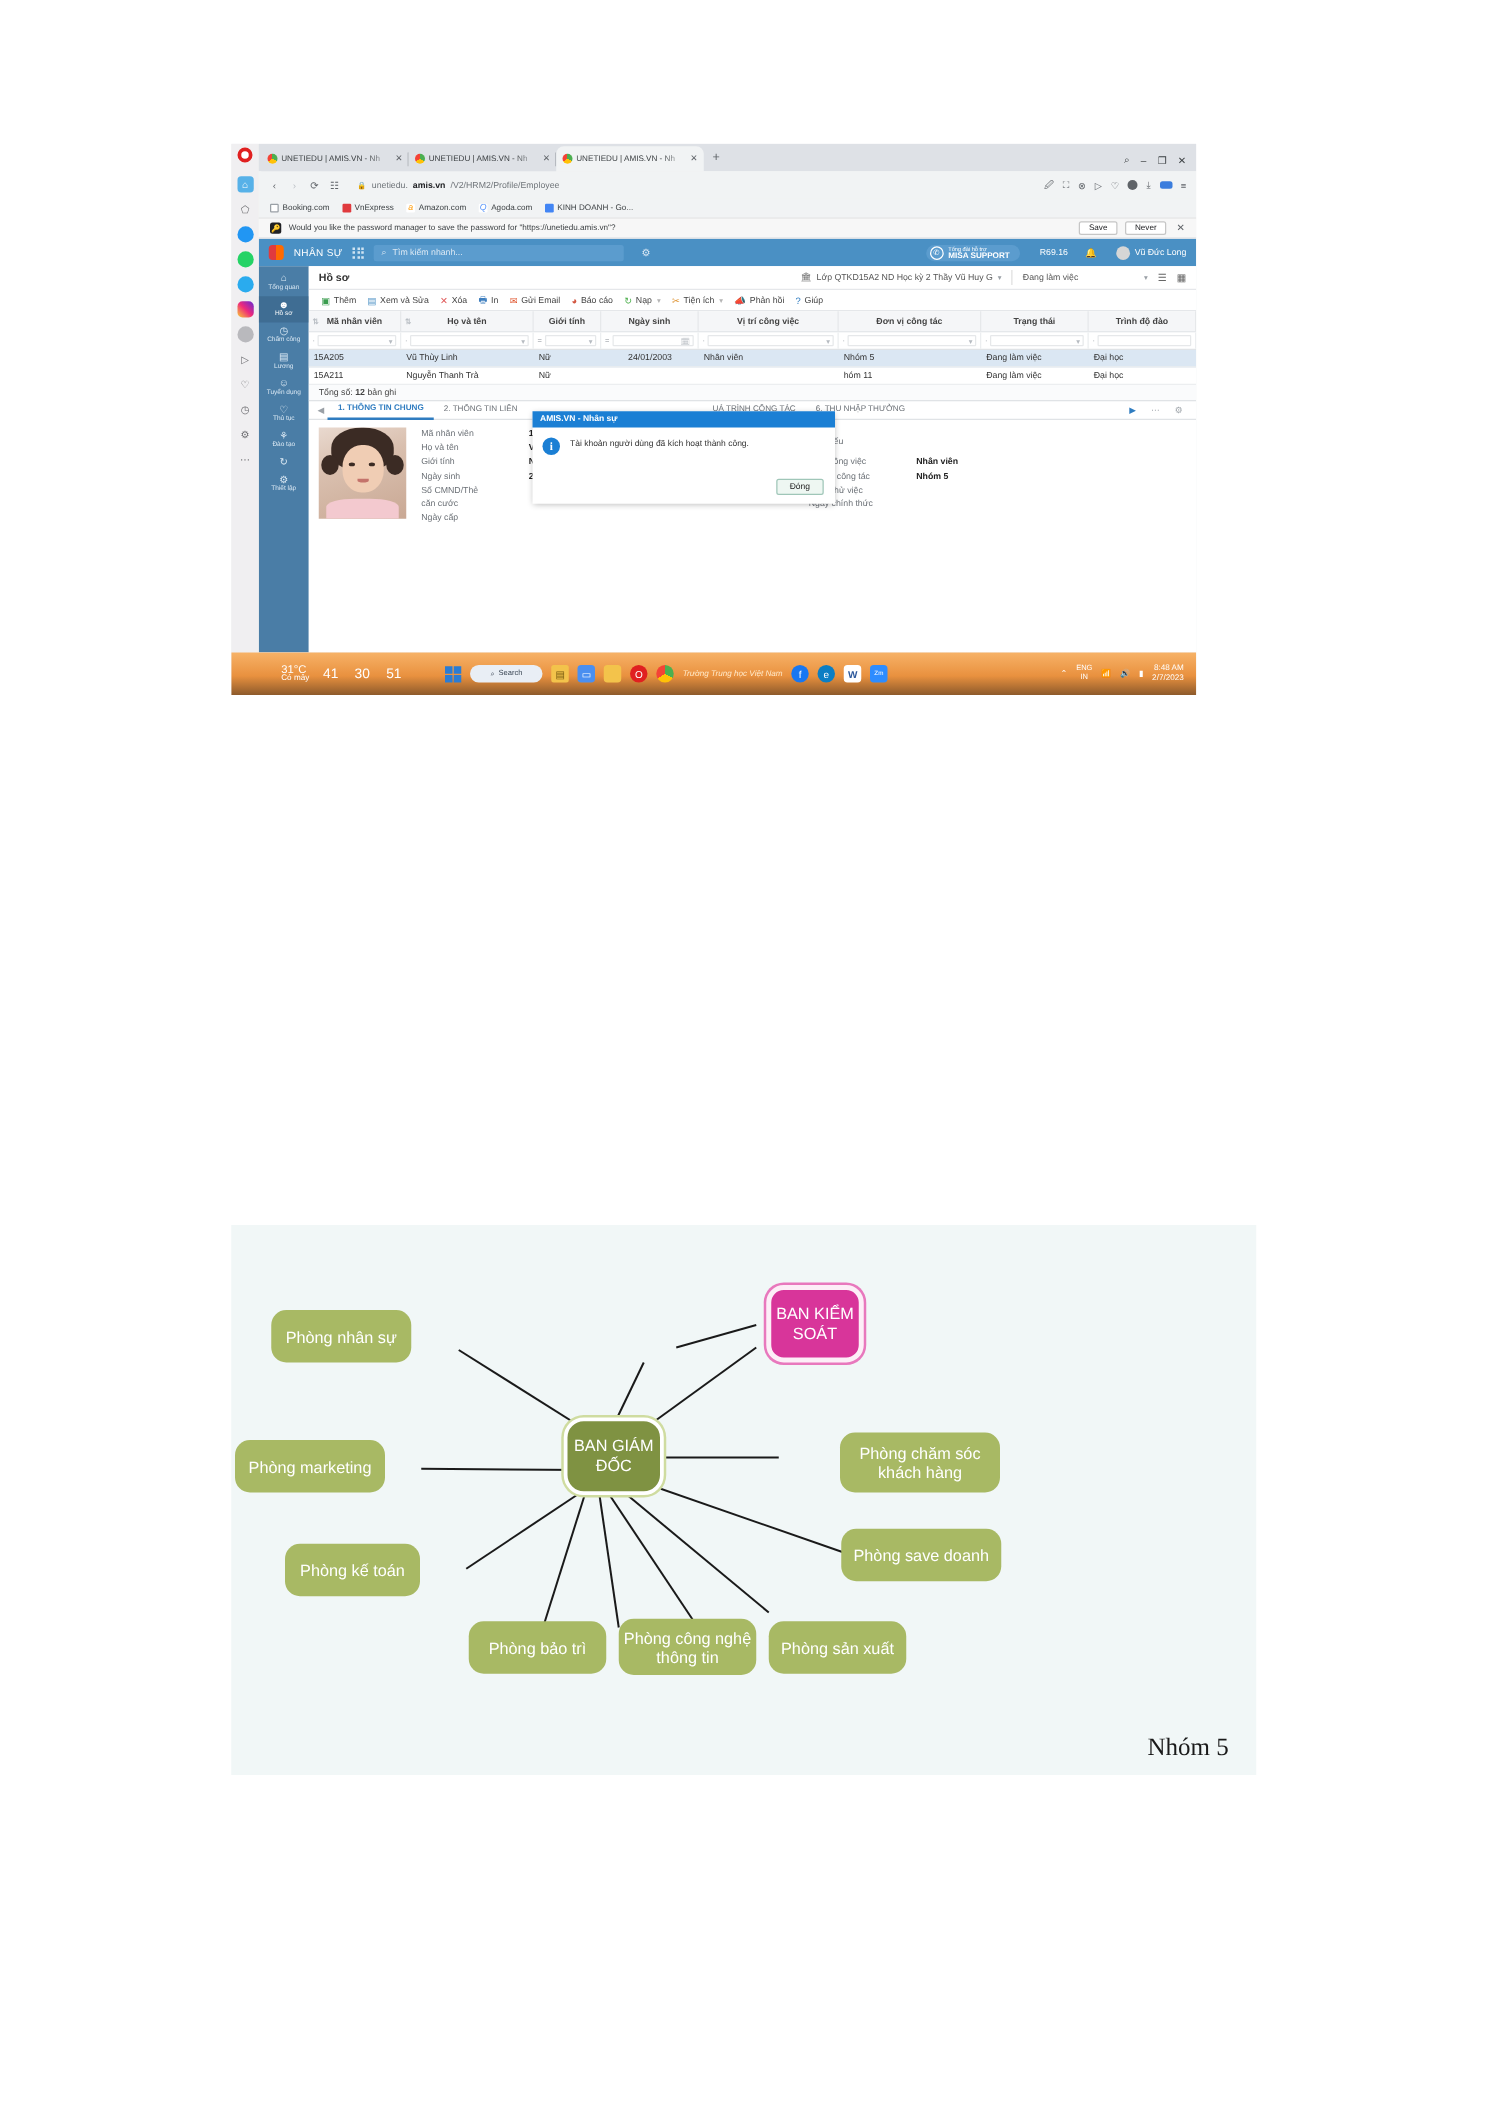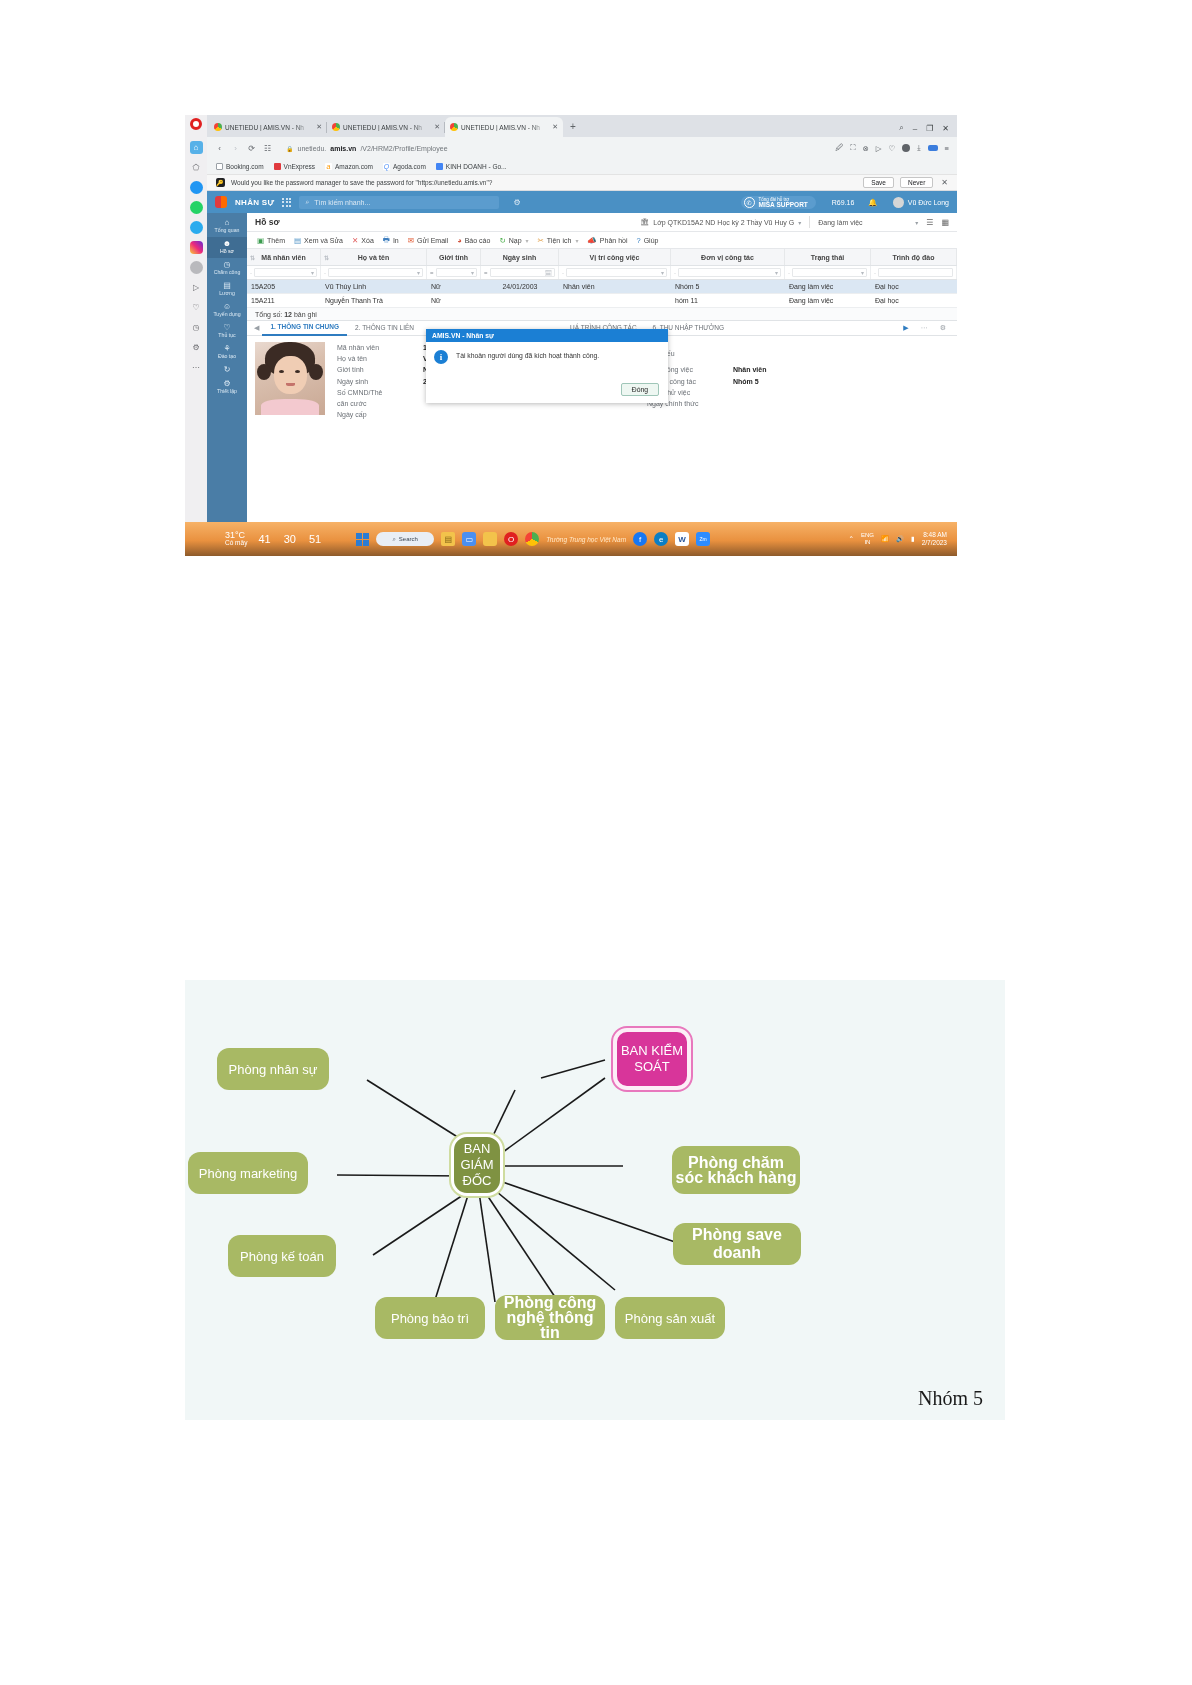--- a/index.html
+++ b/index.html
@@ -131,21 +131,21 @@
 
   
   .app { position:absolute; left:22px; top:76px; right:0; bottom:34px; background:#eef1f5; overflow:hidden; }
   .app-header {
     height:22px; background:#4a90c4;
     display:flex; align-items:center; gap:8px; padding:0 8px;
     color:#fff; font-size:8px;
   }
   .app-logo { width:12px; height:12px; border-radius:3px;
     background:conic-gradient(#ff6a00 0 50%, #e03a3e 0); }
-  .app-name { font-weight:bold; letter-spacing:.3px; font-size:8px; }
+  .app-name { font-weight:normal; letter-spacing:.3px; font-size:8px; }
   .grid-ic { display:grid; grid-template-columns:repeat(3,2px); gap:1.5px; }
   .grid-ic i { width:2px; height:2px; background:#cfe3f2; display:block; }
   .quick-search {
     width:200px; height:13px; background:#5b9cce; border-radius:2px;
     display:flex; align-items:center; gap:5px; padding:0 6px;
     color:#dce9f4; font-size:7px;
   }
   .gear-hd { margin-left:6px; font-size:8px; color:#dce9f4; }
   .misa-support {
     margin-left:auto; display:flex; align-items:center; gap:4px;
@@ -318,21 +318,21 @@
     position:absolute; left:185px; top:980px; width:820px; height:440px;
     background:#f1f7f7;
   }
   #diagram svg { position:absolute; inset:0; }
   .node {
     position:absolute; display:flex; align-items:center; justify-content:center;
     text-align:center; color:#fff; border-radius:12px;
     font-family:"Liberation Sans", sans-serif;
   }
   .node.olive { background:#a8b964; font-size:13px; }
-  .node.olive-b { background:#a8b964; font-size:16px; font-weight:bold; }
+  .node.olive-b { background:#a8b964; font-size:13px; font-weight:normal; }
   .node.dark { background:#7f9242; font-size:13px; border:3px solid #fff;
                box-shadow:0 0 0 2px #cfdca0; border-radius:16px; line-height:16px; }
   .node.yellow{ background:#fbbe4e; font-size:16px; border:4px solid #fdf3e2;
                 box-shadow:0 0 0 2px #e8a05a; border-radius:14px; letter-spacing:.5px; }
   .node.pink  { background:#d8359a; font-size:13px; border:4px solid #fdeef7;
                 box-shadow:0 0 0 2px #e878bd; border-radius:14px; line-height:16px; }
   .nhom5 {
     position:absolute; right:22px; bottom:10px;
     font-family:"Liberation Serif", serif; font-size:20px; color:#1a1a1a;
   }
@@ -848,21 +848,21 @@
       <line x1="438" y1="186" x2="316" y2="186"></line>
       <line x1="305" y1="162" x2="330" y2="110"></line>
       <line x1="318" y1="172" x2="420" y2="98"></line>
       <line x1="356" y1="98" x2="420" y2="80"></line>
     </g>
   </svg>
 
 
   <div class="node pink" style="left:428px; top:48px; width:78px; height:62px;">BAN KIỂM SOÁT</div>
 
-  <div class="node dark" style="left:266px; top:154px; width:52px; height:62px;">BAN GIÁM ĐỐC</div>
+  <div class="node dark" style="left:266px; top:154px; width:80px; height:62px;">BAN GIÁM ĐỐC</div>
 
   <div class="node olive" style="left:32px; top:68px; width:112px; height:42px;">Phòng nhân sự</div>
 
   <div class="node olive" style="left:3px; top:172px; width:120px; height:42px;">Phòng marketing</div>
 
   <div class="node olive" style="left:43px; top:255px; width:108px; height:42px;">Phòng kế toán</div>
 
   <div class="node olive" style="left:190px; top:317px; width:110px; height:42px;">Phòng bảo trì</div>
 
   <div class="node olive-b" style="left:310px; top:315px; width:110px; height:45px; line-height:15px;">Phòng công nghệ thông tin</div>

